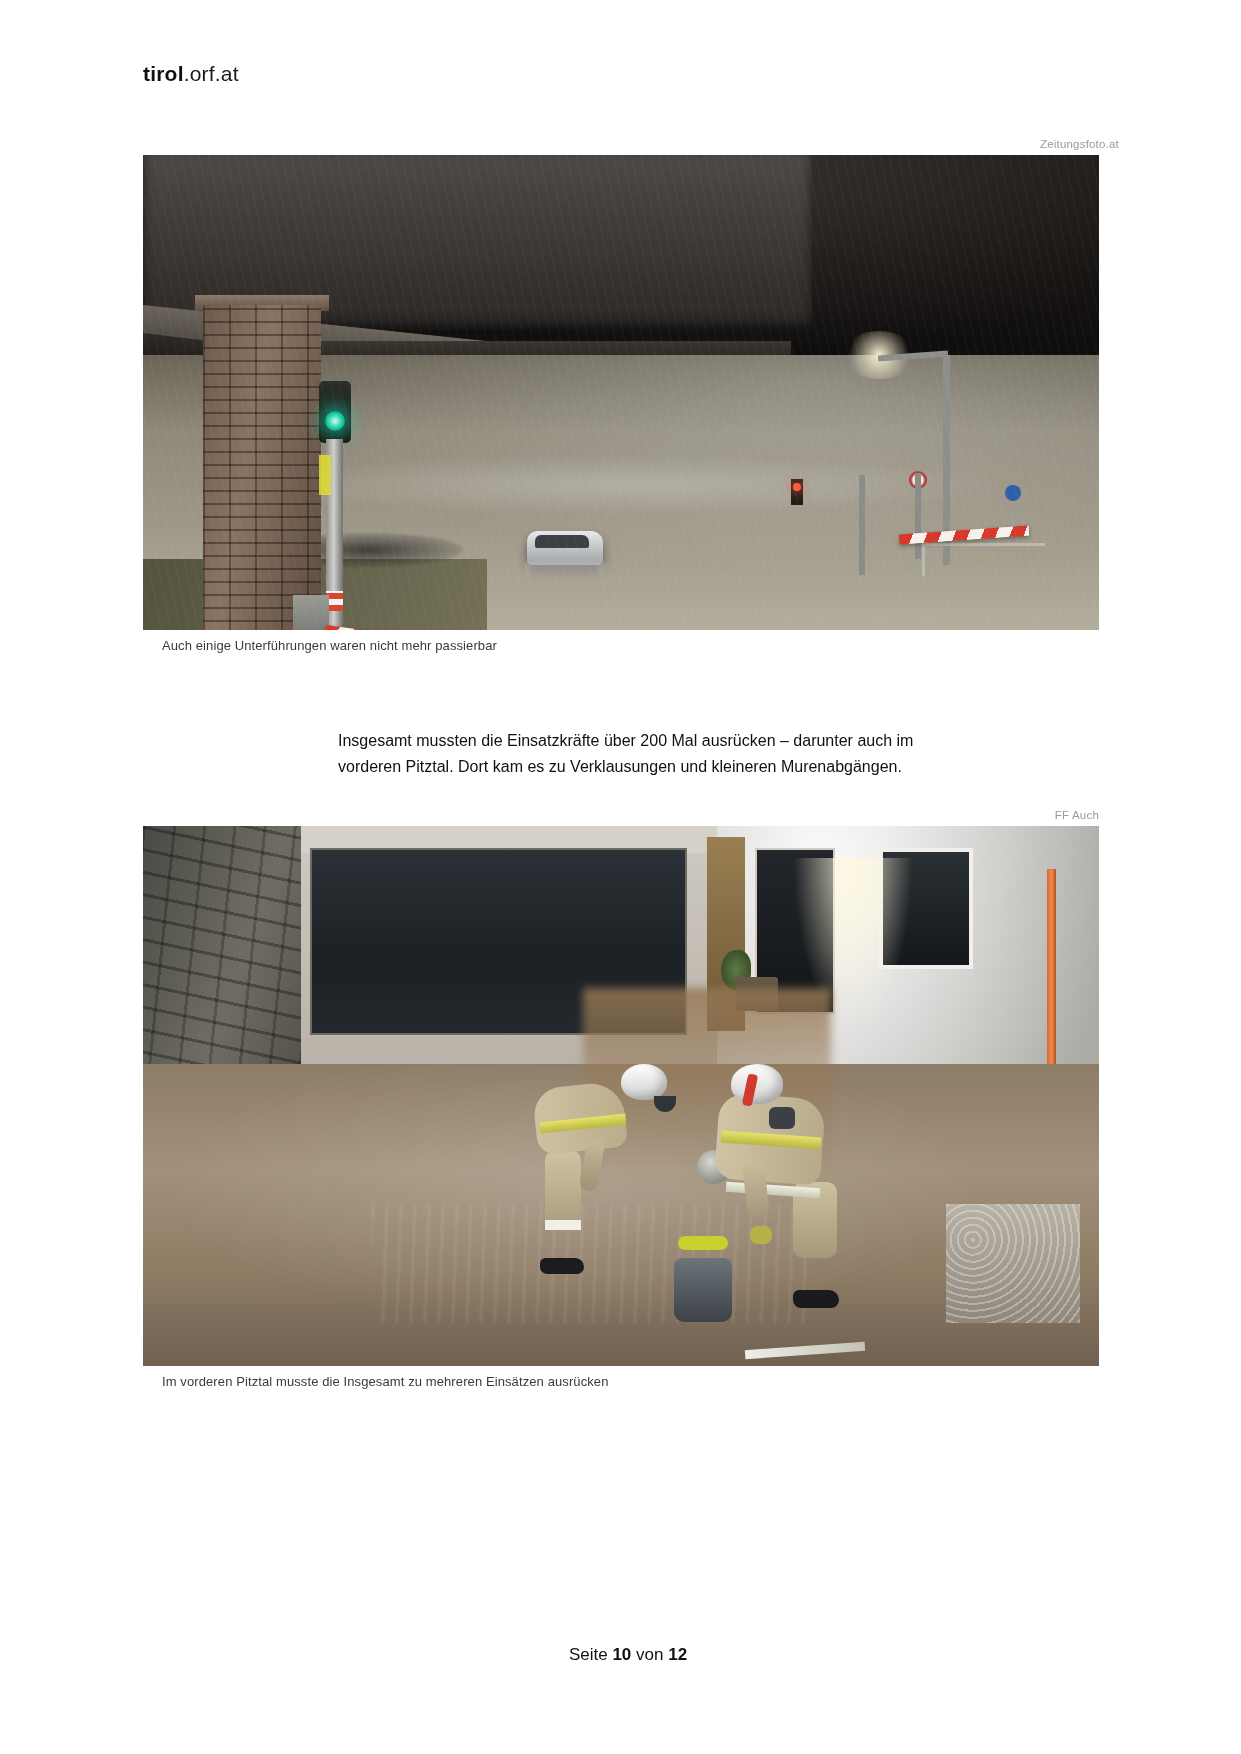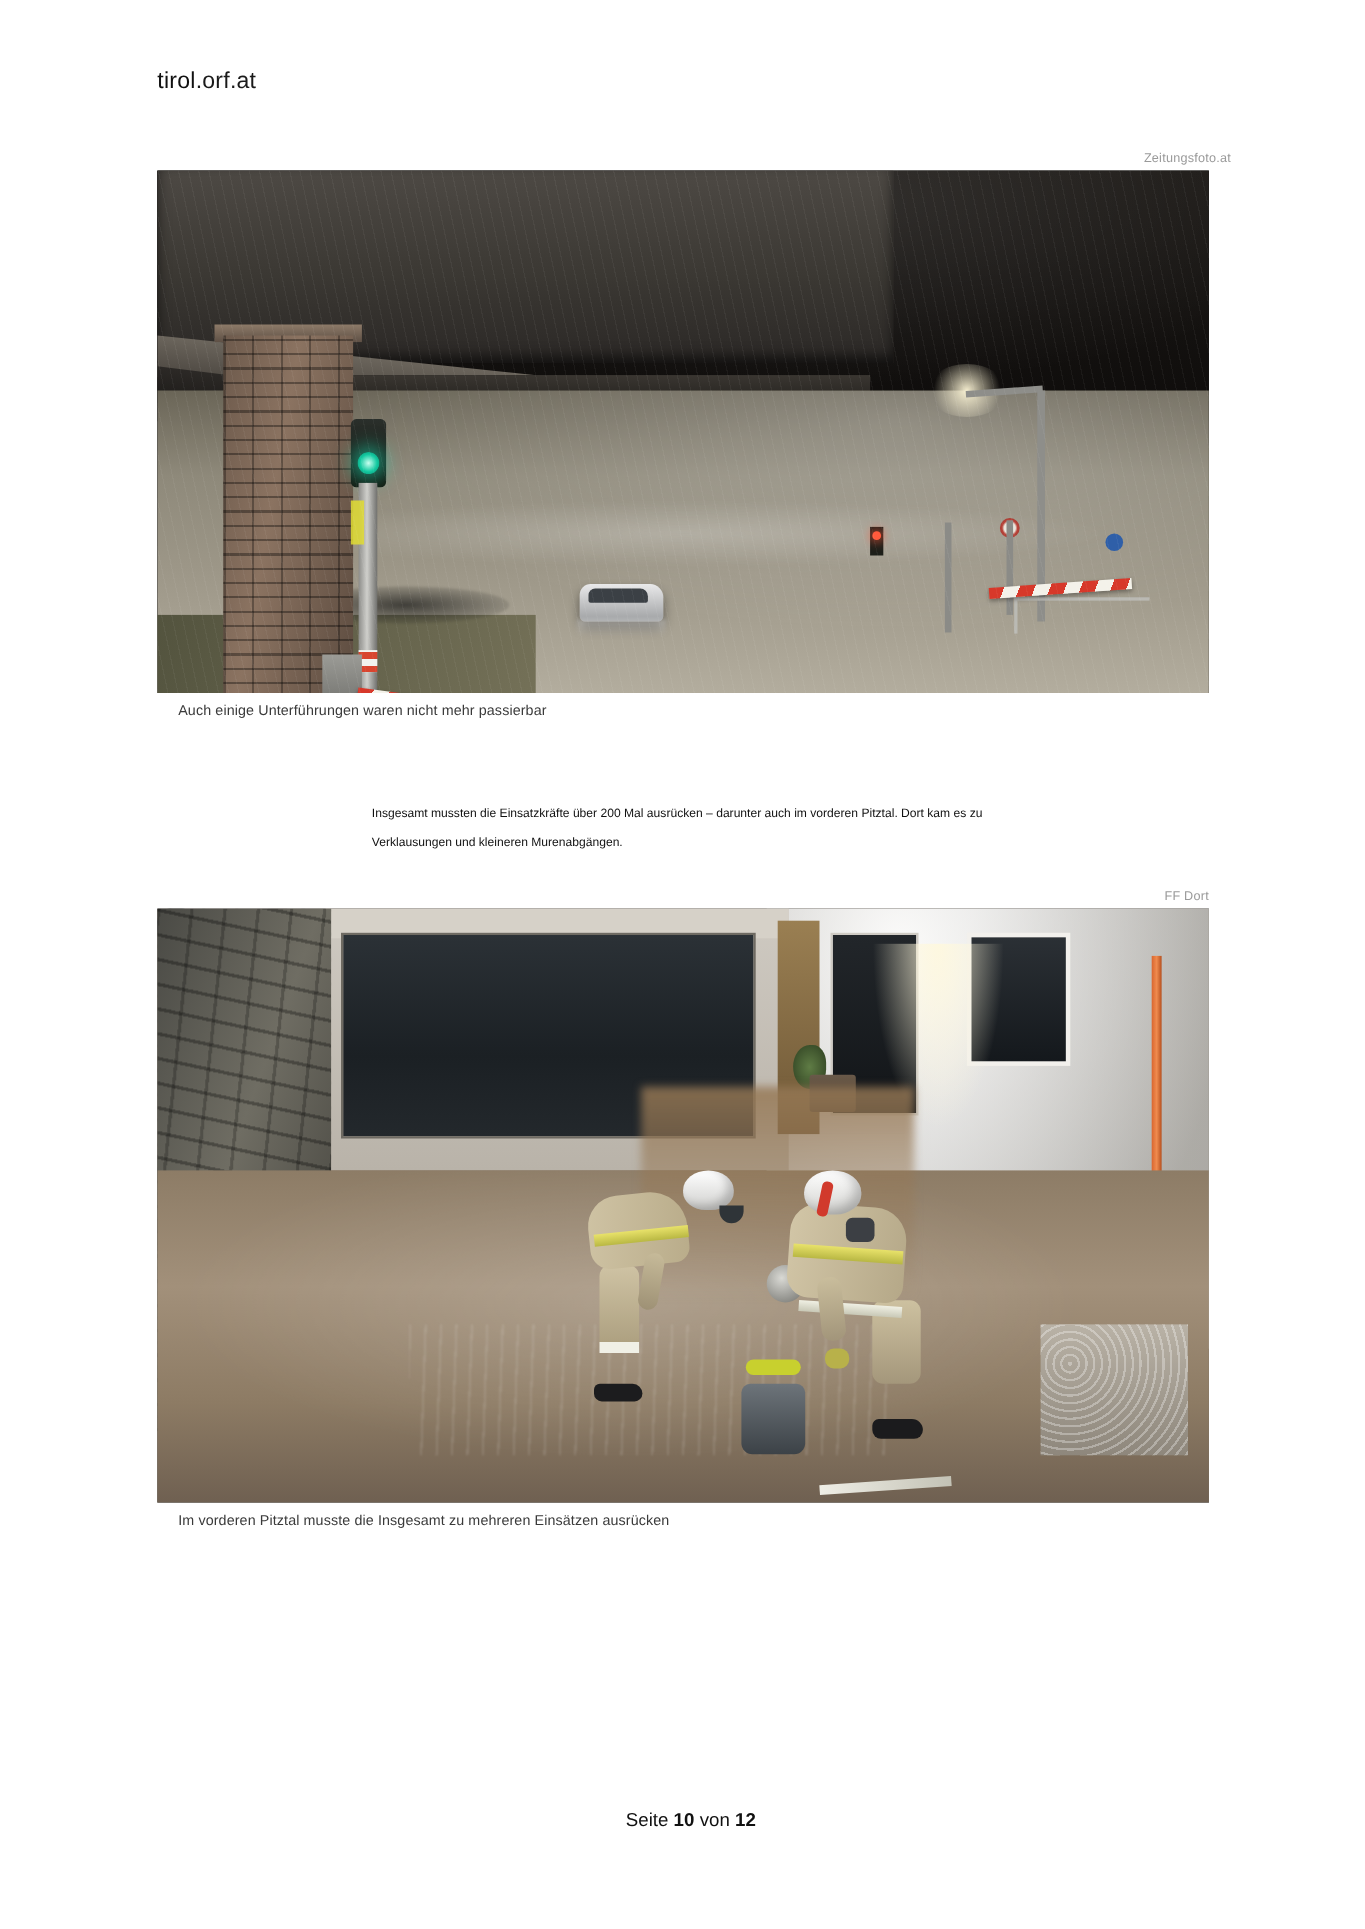--- a/index.html
+++ b/index.html
@@ -23,21 +23,21 @@
 
   
   .site-header {
     position: absolute;
     left: 143px;
     top: 62px;
     font-size: 21px;
     letter-spacing: .2px;
     color: #111;
   }
-  .site-header .strong { font-weight: normal; }
+  .site-header .strong { font-weight: bold; }
   .site-header .light { font-weight: normal; color: #1a1a1a; }
 
   
   .figure {
     position: absolute;
   }
   .credit {
     position: absolute;
     right: 0;
     top: -17px;
@@ -70,21 +70,21 @@
     height: 475px;
   }
   #figure-underpass .caption { top: 483px; }
 
   
   .body-text {
     position: absolute;
     left: 338px;
     top: 728px;
     width: 600px;
-    font-size: 11px;
+    font-size: 16px;
     line-height: 25.5px;
     color: #111;
   }
 
   
   #figure-firefighters {
     left: 143px;
     top: 826px;
     width: 956px;
   }
@@ -613,21 +613,21 @@
 
         <div class="rain"></div>
       </div>
     </div>
     <div class="caption">Auch einige Unterführungen waren nicht mehr passierbar</div>
   </div>
 
   <div class="body-text">Insgesamt mussten die Einsatzkräfte über 200 Mal ausrücken – darunter auch im vorderen Pitztal. Dort kam es zu Verklausungen und kleineren Murenabgängen.</div>
 
   <div class="figure" id="figure-firefighters">
-    <div class="credit">FF Dort</div>
+    <div class="credit">FF Auch</div>
     <div class="photo">
       <div class="p2">
         <div class="wall-right"></div>
         <div class="wall-shadow"></div>
         <div class="garage-wall"></div>
         <div class="garage-lintel"></div>
         <div class="garage-door"></div>
         <div class="door-frame"></div>
         <div class="front-door"></div>
         <div class="window"></div>

